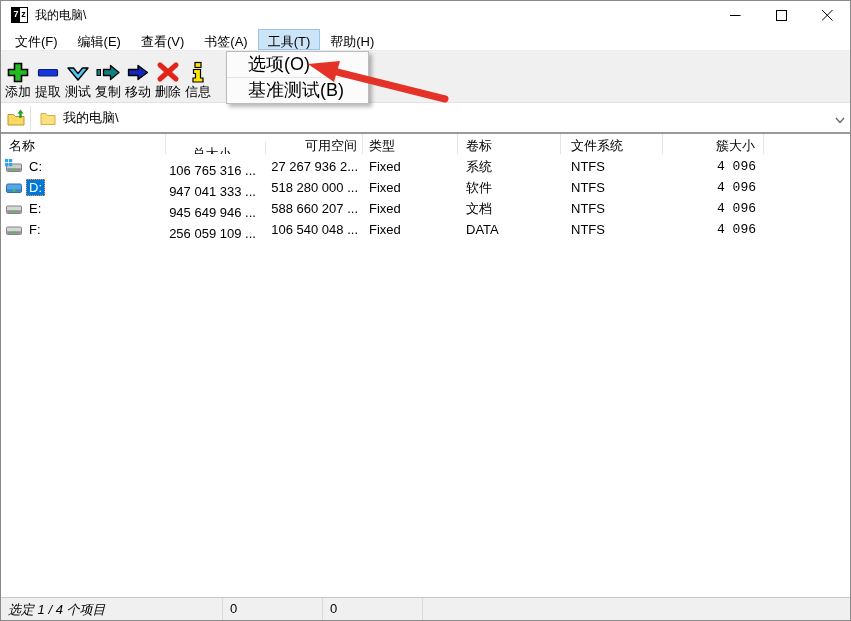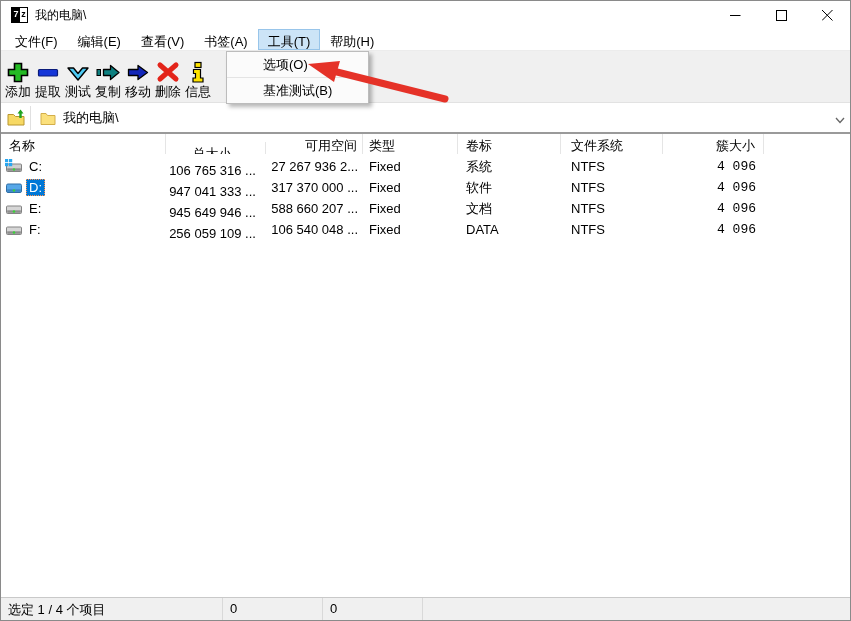--- a/index.html
+++ b/index.html
@@ -52,25 +52,25 @@
   .row { height:21px; display:flex; align-items:center; }
   .cell { white-space:nowrap; overflow:hidden; font-size:13px; }
   .name-cell { display:flex; align-items:center; padding-left:4px !important; }
   .drive-ic { margin-right:3px; display:flex; flex:0 0 auto; }
   .name-text { padding:1px 3px; }
   .name-text.sel { background:#0078d7; color:#fff; outline:1px dotted #ff9450; outline-offset:-1px; }
 
   
   .statusbar { position:absolute; left:0; bottom:0; width:100%; height:23px; background:#f0f0f0; border-top:1px solid #c9c9c9; display:flex; align-items:stretch; font-size:13px; }
   .sb-sec { padding:3px 0 0 7px; border-right:1px solid #d9d9d9; white-space:nowrap; }
-  .sb-1 { width:222px; } .sb-2 { width:100px; } .sb-3 { width:100px; } .sb-4 { flex:1; border-right:none; }
+  .sb-1 { width:222px;font-style:italic; } .sb-2 { width:100px; } .sb-3 { width:100px; } .sb-4 { flex:1; border-right:none; }
 
   
   .tools-menu { position:absolute; left:225px; top:50px; width:143px; background:#fbfbfb; border:1px solid #bcbcbc; box-shadow:3px 3px 4px rgba(0,0,0,0.28); z-index:50; }
-  .tm-item { height:25px; line-height:25px; padding-left:36px; font-size:13px; }
+  .tm-item { height:25px; line-height:25px; padding-left:21px; font-size:18px; }
   .tm-sep { height:1px; background:#e4e4e4; }
 
   
   .annot { position:absolute; left:292px; top:53px; z-index:100; pointer-events:none; }
 </style>
 </head>
 <body>
 
 <div class="window">
 
@@ -234,21 +234,21 @@
         <span class="drive-ic">
           <svg width="18" height="16" viewBox="0 0 18 16">
             <rect x="1.5" y="4" width="15" height="8.5" rx="1.5" fill="#56a7e8" stroke="#2f6ea6" stroke-width="1"></rect>
             <rect x="2.2" y="9.3" width="13.6" height="2.5" fill="#3f85c4"></rect>
             <circle cx="9" cy="10.5" r="1.2" fill="#35d435"></circle>
           </svg>
         </span>
         <span class="name-text sel">D:</span>
       </div>
       <div class="cell c-total">947 041 333 ...</div>
-      <div class="cell c-free">317 370 000 ...</div>
+      <div class="cell c-free">518 280 000 ...</div>
       <div class="cell c-type">Fixed</div>
       <div class="cell c-label">软件</div>
       <div class="cell c-fs">NTFS</div>
       <div class="cell c-cluster">4 096</div>
     </div>
 
     <div class="row">
       <div class="cell c-name name-cell">
         <span class="drive-ic">
           <svg width="18" height="16" viewBox="0 0 18 16">

